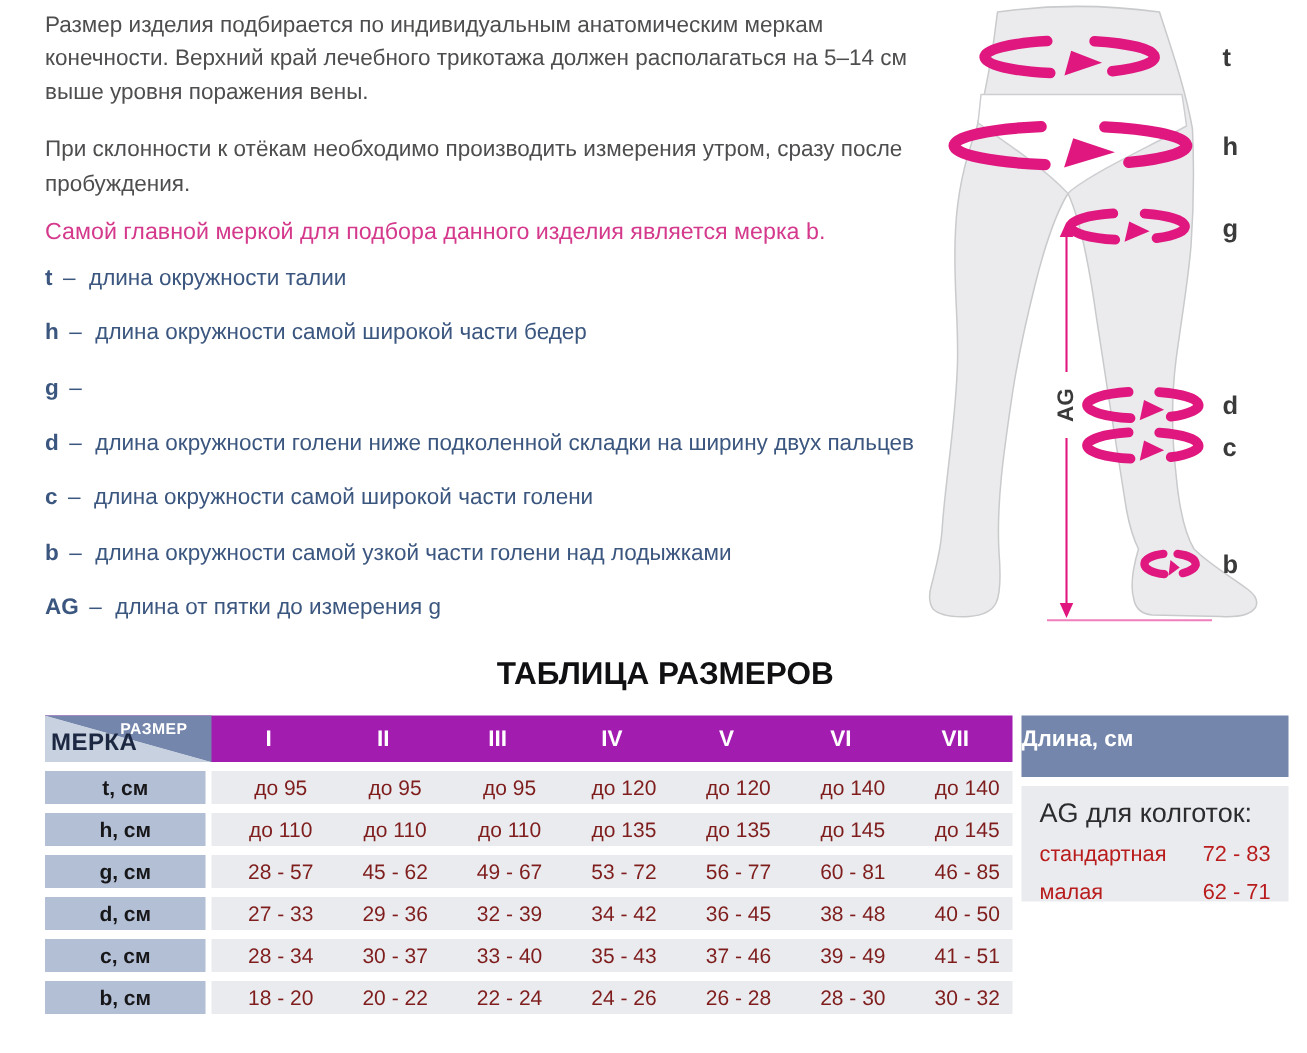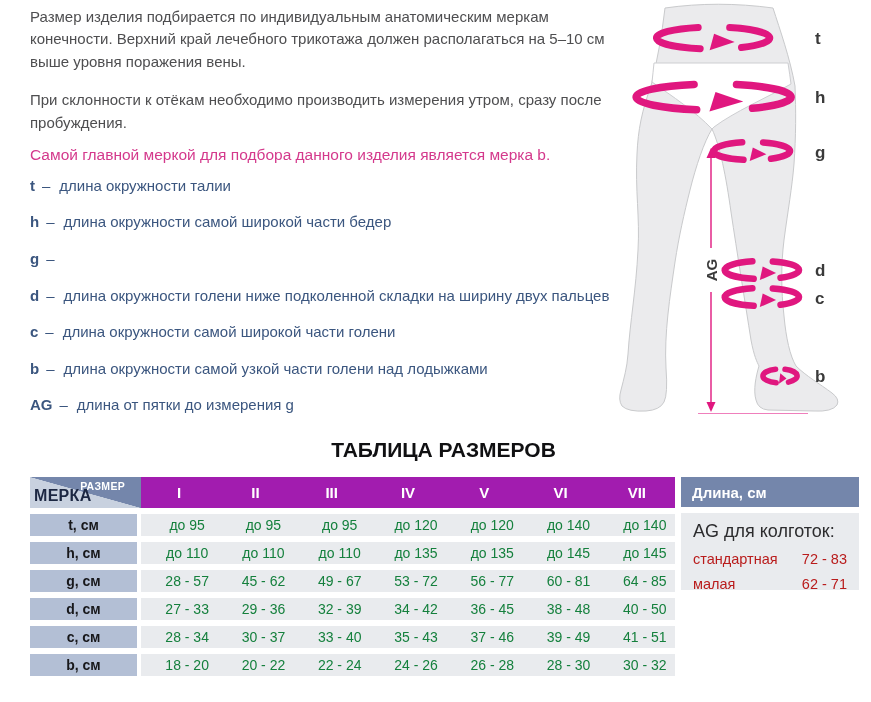--- a/index.html
+++ b/index.html
@@ -25,34 +25,34 @@
   .thead{display:flex;height:31px;background:#a21caf;}
   .corner{position:relative;width:111px;flex:0 0 111px;
     background:linear-gradient(to top right,#c8d1df 49.6%,#7486ab 50.4%);}
   .corner-top{position:absolute;top:3px;right:16px;font-size:10.5px;font-weight:bold;color:#ffffff;letter-spacing:.3px;}
   .corner-bottom{position:absolute;bottom:3px;left:4px;font-size:16px;font-weight:bold;color:#1c2742;letter-spacing:.3px;}
   .hcol{flex:1;text-align:center;line-height:31px;color:#ffffff;font-weight:bold;font-size:15px;}
   .trow{display:flex;height:22px;margin-top:6px;}
   .tlabel{width:107px;flex:0 0 107px;margin-right:4px;background:#b3bfd5;text-align:center;
     line-height:22px;font-weight:bold;font-size:14px;color:#17171a;}
   .tdata{flex:1;display:flex;background:#e9ebee;}
-  .tcell{flex:1;text-align:center;line-height:22px;font-size:14px;color:#15803d;padding-left:16px;}
+  .tcell{flex:1;text-align:center;line-height:22px;font-size:14px;color:#7f1d1d;padding-left:16px;}
   
   .length-panel{position:absolute;left:681px;top:477px;width:178px;}
-  .lp-header{height:30px;background:#7486ab;color:#ffffff;font-weight:bold;font-size:15px;
-    line-height:31px;padding-left:11px;box-sizing:border-box;}
+  .lp-header{height:41px;background:#7486ab;color:#ffffff;font-weight:bold;font-size:15px;
+    line-height:31px;box-sizing:border-box;}
   .lp-body{margin-top:6px;background:#e9ebee;padding:8px 12px 10px;box-sizing:border-box;height:77px;}
   .lp-subtitle{font-size:18px;color:#2c2c2e;}
   .lp-row{display:flex;justify-content:space-between;font-size:14.5px;color:#b91c1c;margin-top:9px;}
 </style>
 </head>
 <body>
 
 <section class="intro">
-  <p class="para">Размер изделия подбирается по индивидуальным анатомическим меркам конечности. Верхний край лечебного трикотажа должен располагаться на 5–10 см выше уровня поражения вены.</p>
+  <p class="para">Размер изделия подбирается по индивидуальным анатомическим меркам конечности. Верхний край лечебного трикотажа должен располагаться на 5–14 см выше уровня поражения вены.</p>
   <p class="para para-2">При склонности к отёкам необходимо производить измерения утром, сразу после пробуждения.</p>
   <p class="highlight">Самой главной меркой для подбора данного изделия является мерка b.</p>
 
   <div class="legend">
     <div class="legend-item">
       <span class="legend-key">t</span>
       <span class="legend-sep">–</span>
       <span class="legend-text">длина окружности талии</span>
     </div>
     <div class="legend-item">
@@ -196,21 +196,21 @@
   </div>
   <div class="trow">
     <div class="tlabel">g, см</div>
     <div class="tdata">
       <div class="tcell">28 - 57</div>
       <div class="tcell">45 - 62</div>
       <div class="tcell">49 - 67</div>
       <div class="tcell">53 - 72</div>
       <div class="tcell">56 - 77</div>
       <div class="tcell">60 - 81</div>
-      <div class="tcell">64 - 85</div>
+      <div class="tcell">46 - 85</div>
     </div>
   </div>
   <div class="trow">
     <div class="tlabel">d, см</div>
     <div class="tdata">
       <div class="tcell">27 - 33</div>
       <div class="tcell">29 - 36</div>
       <div class="tcell">32 - 39</div>
       <div class="tcell">34 - 42</div>
       <div class="tcell">36 - 45</div>

